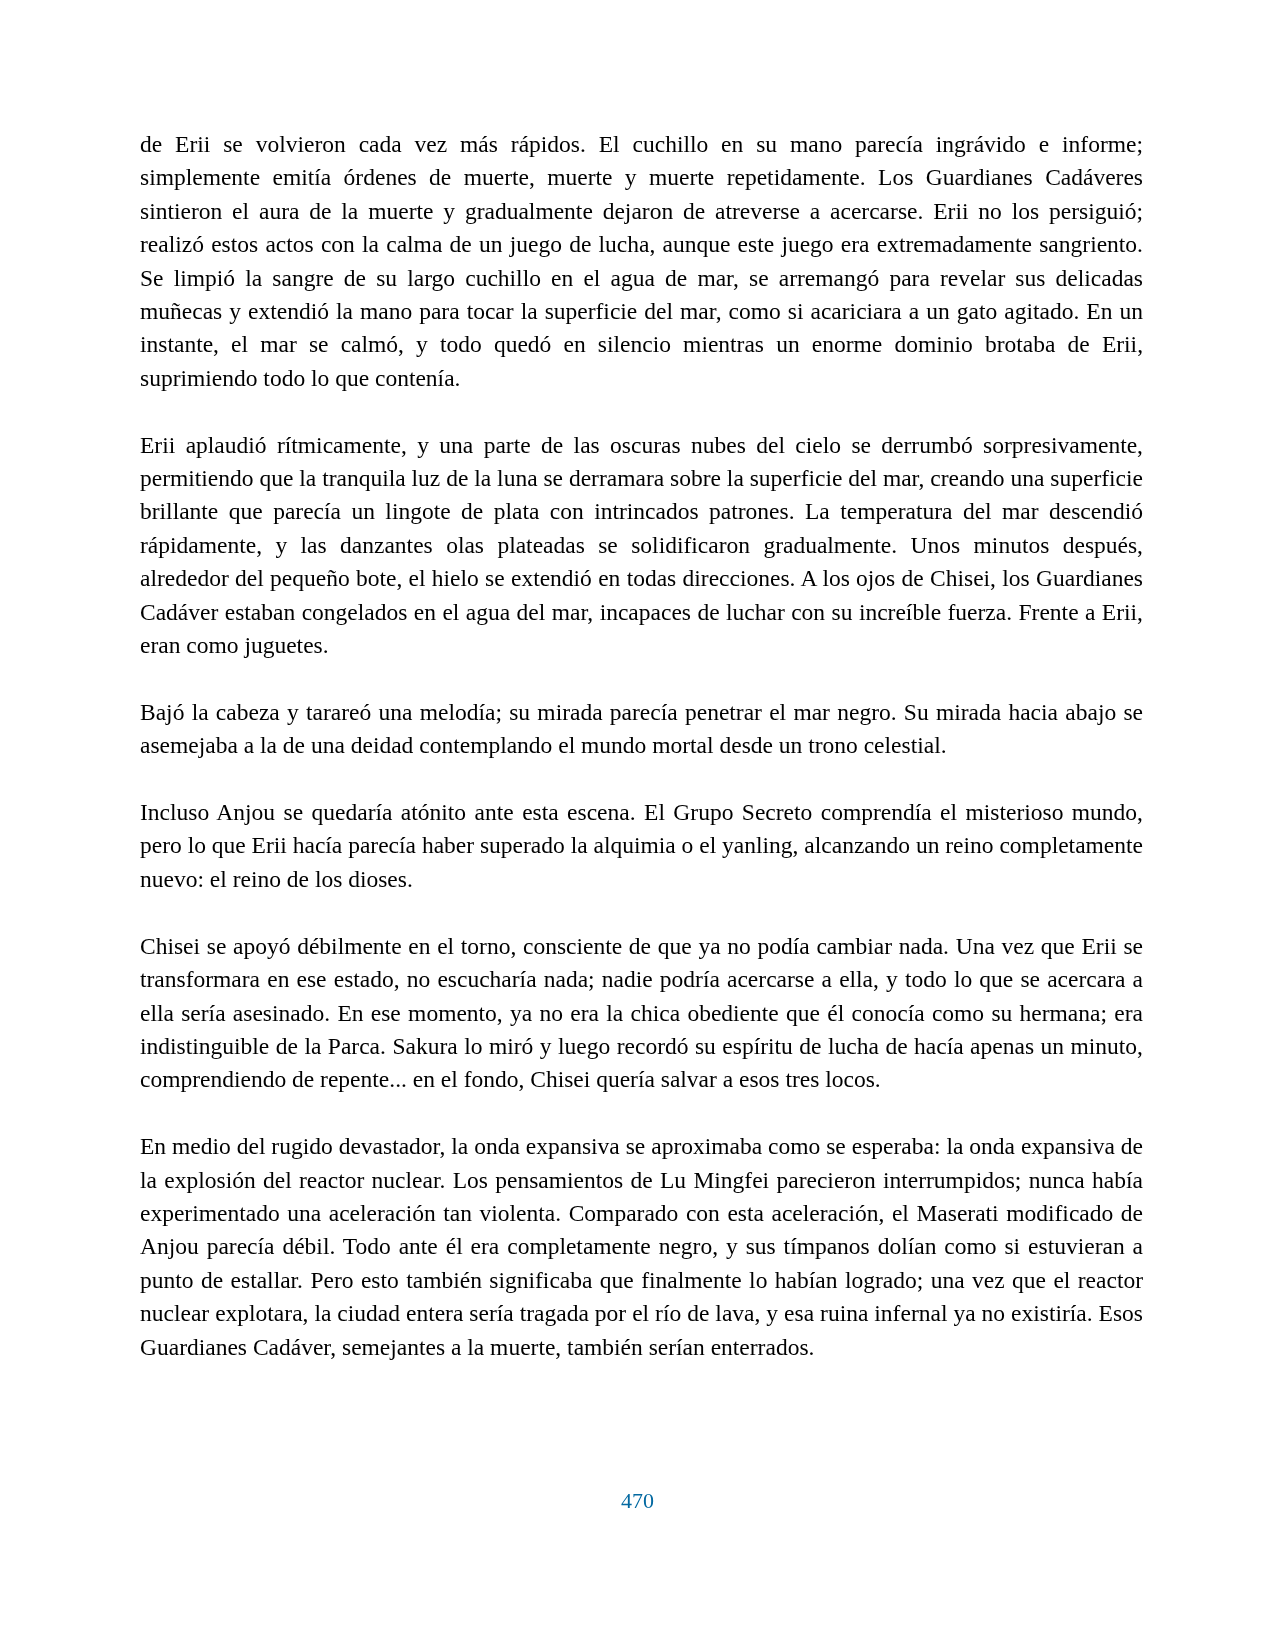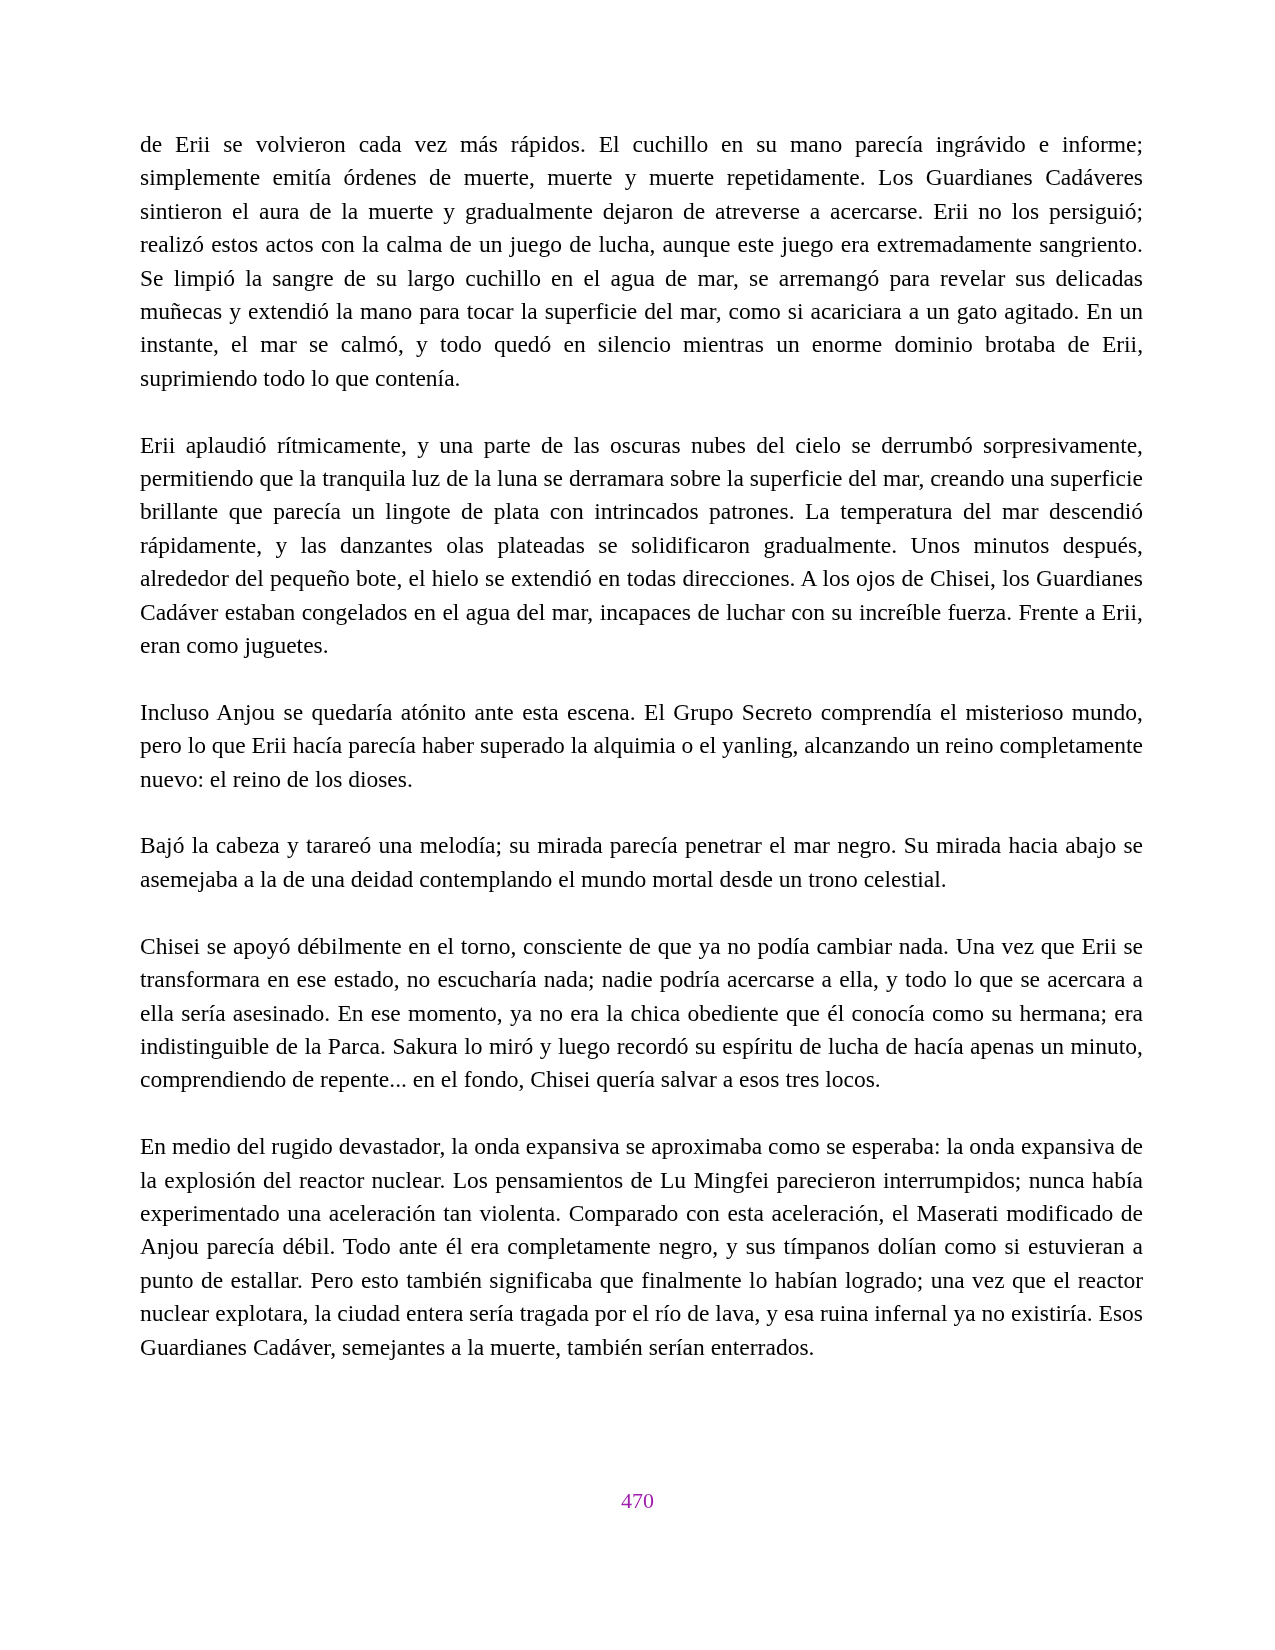--- a/index.html
+++ b/index.html
@@ -29,29 +29,29 @@
     margin-bottom: 33.4px;
   }
   .content p:last-child { margin-bottom: 10px; }
   .page-number {
     position: absolute;
     left: 0;
     right: 0;
     bottom: 136px;
     text-align: center;
     font-size: 22px;
-    color: #a21caf;
+    color: #0369a1;
   }
 </style>
 </head>
 <body>
 
 <div class="page">
   <div class="content">
     <p>de Erii se volvieron cada vez más rápidos. El cuchillo en su mano parecía ingrávido e informe; simplemente emitía órdenes de muerte, muerte y muerte repetidamente. Los Guardianes Cadáveres sintieron el aura de la muerte y gradualmente dejaron de atreverse a acercarse. Erii no los persiguió; realizó estos actos con la calma de un juego de lucha, aunque este juego era extremadamente sangriento. Se limpió la sangre de su largo cuchillo en el agua de mar, se arremangó para revelar sus delicadas muñecas y extendió la mano para tocar la superficie del mar, como si acariciara a un gato agitado. En un instante, el mar se calmó, y todo quedó en silencio mientras un enorme dominio brotaba de Erii, suprimiendo todo lo que contenía.</p>
     <p>Erii aplaudió rítmicamente, y una parte de las oscuras nubes del cielo se derrumbó sorpresivamente, permitiendo que la tranquila luz de la luna se derramara sobre la superficie del mar, creando una superficie brillante que parecía un lingote de plata con intrincados patrones. La temperatura del mar descendió rápidamente, y las danzantes olas plateadas se solidificaron gradualmente. Unos minutos después, alrededor del pequeño bote, el hielo se extendió en todas direcciones. A los ojos de Chisei, los Guardianes Cadáver estaban congelados en el agua del mar, incapaces de luchar con su increíble fuerza. Frente a Erii, eran como juguetes.</p>
+    <p>Bajó la cabeza y tarareó una melodía; su mirada parecía penetrar el mar negro. Su mirada hacia abajo se asemejaba a la de una deidad contemplando el mundo mortal desde un trono celestial.</p>
     <p>Incluso Anjou se quedaría atónito ante esta escena. El Grupo Secreto comprendía el misterioso mundo, pero lo que Erii hacía parecía haber superado la alquimia o el yanling, alcanzando un reino completamente nuevo: el reino de los dioses.</p>
-    <p>Bajó la cabeza y tarareó una melodía; su mirada parecía penetrar el mar negro. Su mirada hacia abajo se asemejaba a la de una deidad contemplando el mundo mortal desde un trono celestial.</p>
     <p>Chisei se apoyó débilmente en el torno, consciente de que ya no podía cambiar nada. Una vez que Erii se transformara en ese estado, no escucharía nada; nadie podría acercarse a ella, y todo lo que se acercara a ella sería asesinado. En ese momento, ya no era la chica obediente que él conocía como su hermana; era indistinguible de la Parca. Sakura lo miró y luego recordó su espíritu de lucha de hacía apenas un minuto, comprendiendo de repente... en el fondo, Chisei quería salvar a esos tres locos.</p>
     <p>En medio del rugido devastador, la onda expansiva se aproximaba como se esperaba: la onda expansiva de la explosión del reactor nuclear. Los pensamientos de Lu Mingfei parecieron interrumpidos; nunca había experimentado una aceleración tan violenta. Comparado con esta aceleración, el Maserati modificado de Anjou parecía débil. Todo ante él era completamente negro, y sus tímpanos dolían como si estuvieran a punto de estallar. Pero esto también significaba que finalmente lo habían logrado; una vez que el reactor nuclear explotara, la ciudad entera sería tragada por el río de lava, y esa ruina infernal ya no existiría. Esos Guardianes Cadáver, semejantes a la muerte, también serían enterrados.</p>
   </div>
   <div class="page-number">470</div>
 </div>
 
 </body></html>

